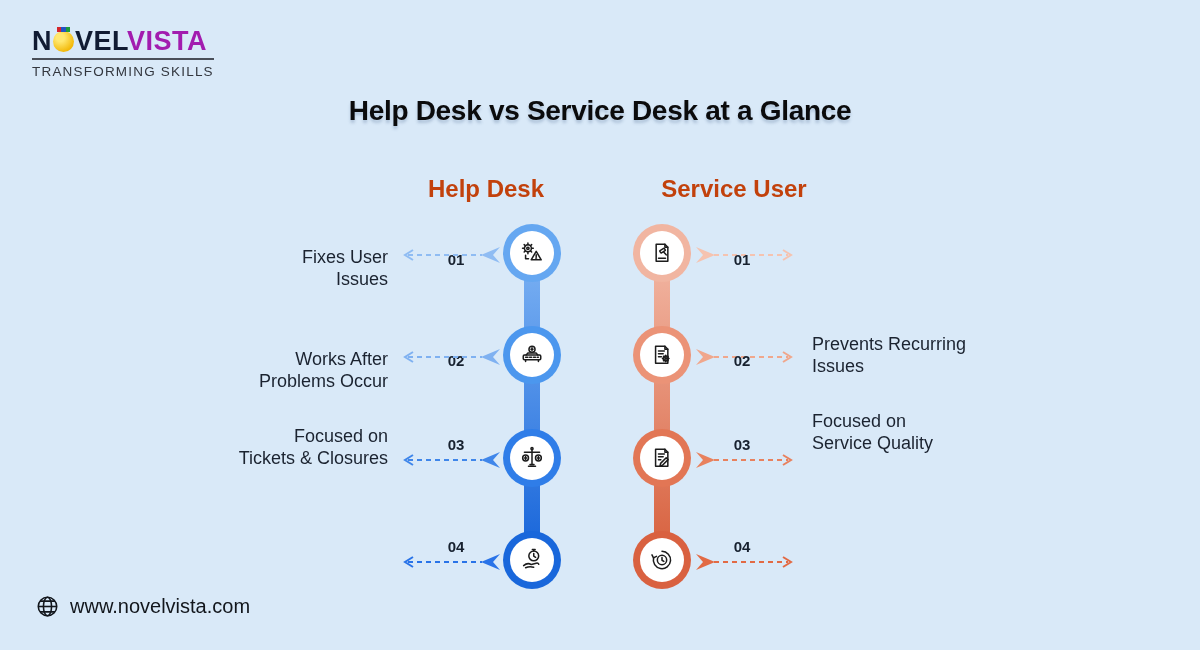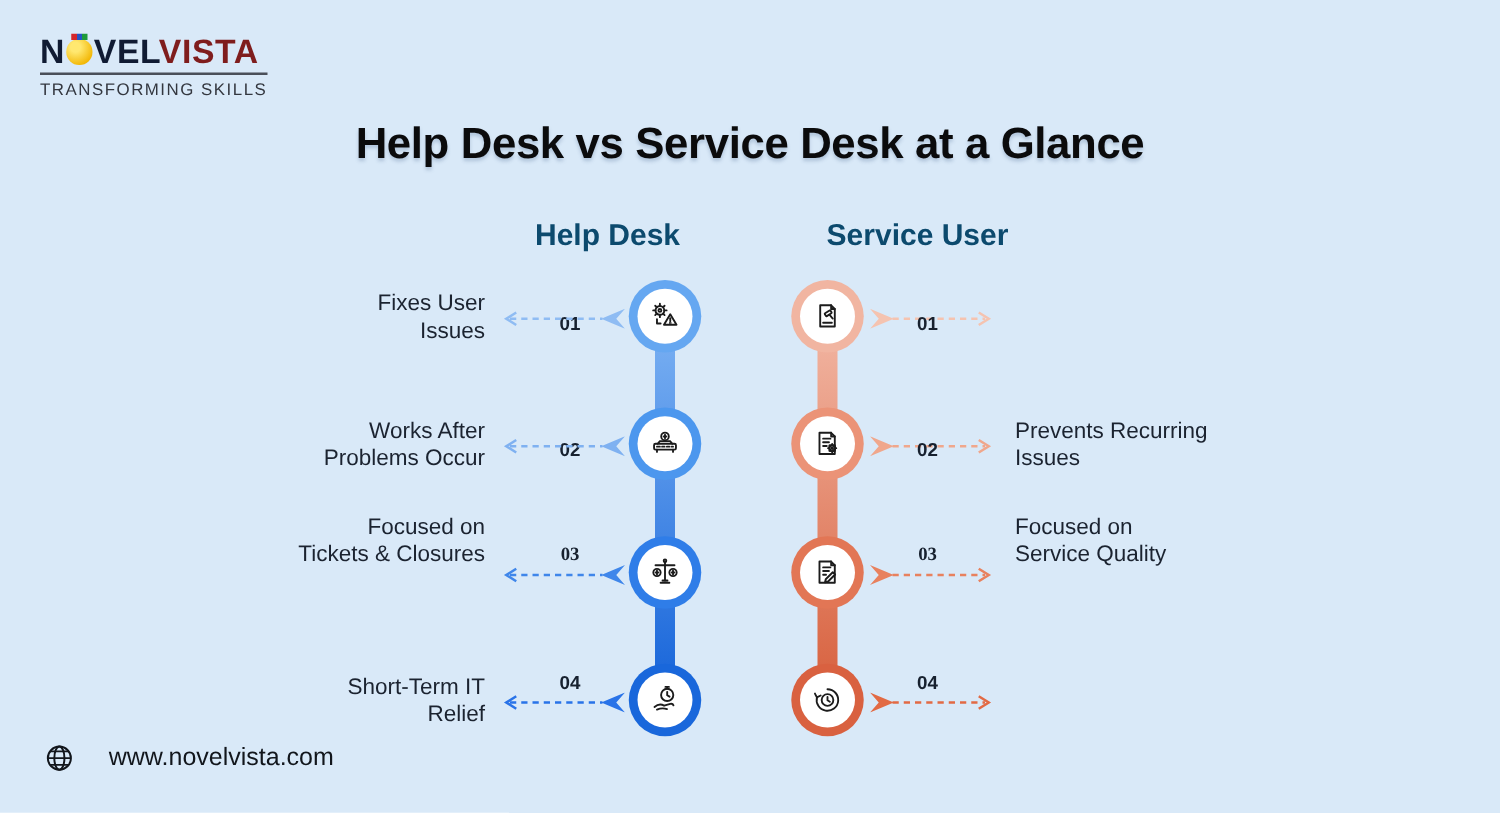--- a/index.html
+++ b/index.html
@@ -5,63 +5,63 @@
   html,body{margin:0;padding:0;}
   .canvas{
     position:relative;width:1200px;height:650px;overflow:hidden;
     background:#d9e9f8;
     font-family:"Liberation Sans","DejaVu Sans",sans-serif;
     color:#1b2330;
   }
   
   .logo{position:absolute;left:32px;top:26px;}
   .logo-word{font-size:27px;font-weight:800;letter-spacing:.5px;color:#101b33;line-height:30px;}
-  .logo-word .accent{color:#7f1d1d;}
+  .logo-word .accent{color:#a21caf;}
   .bulb{position:relative;display:inline-block;width:21px;height:21px;border-radius:50%;
         background:radial-gradient(circle at 35% 32%,#ffe870 20%,#f2b705 75%,#d99a00);
         vertical-align:-2px;margin:0 1px;}
   .bulb-squares{position:absolute;top:-4px;left:4px;width:13px;height:5px;
         background:linear-gradient(90deg,#d4262b 0 33%,#2453c4 33% 66%,#1d9a3a 66% 100%);}
   .logo-rule{height:2px;background:#4a4f59;margin-top:2px;}
   .logo-tagline{font-size:13.5px;letter-spacing:1.2px;color:#33373f;margin-top:4px;font-weight:500;}
   
   .title{position:absolute;left:0;right:0;top:95px;text-align:center;
-         font-size:35px;font-weight:800;letter-spacing:-.3px;color:#0b0b0c;
+         font-size:28px;font-weight:800;letter-spacing:-.3px;color:#0b0b0c;
          text-shadow:0 3px 3px rgba(80,110,150,.30);}
   .col-header{position:absolute;top:175px;width:300px;text-align:center;
-         font-size:24px;font-weight:800;color:#0c4a6e;}
+         font-size:24px;font-weight:800;color:#c2410c;}
   .col-header.help{left:336px;}
   .col-header.service{left:584px;}
   
   .tl-line{position:absolute;width:16px;border-radius:8px;z-index:0;
            background:linear-gradient(180deg,var(--c1),var(--c2));}
   .tl-line.left{left:524px;top:253px;height:307px;}
   .tl-line.right{left:654px;top:253px;height:307px;}
   .node{position:absolute;width:58px;height:58px;border-radius:50%;z-index:2;
         background:var(--ring);display:flex;align-items:center;justify-content:center;}
   .node-inner{width:44px;height:44px;border-radius:50%;background:#ffffff;
         display:flex;align-items:center;justify-content:center;}
   .node-inner svg{width:28px;height:28px;stroke:#1c1c1c;fill:none;
         stroke-width:1.3;stroke-linecap:round;stroke-linejoin:round;}
   .node.l{left:503px;} .node.r{left:633px;}
   .rowy1{top:224px;} .rowy2{top:326px;} .rowy3{top:429px;} .rowy4{top:531px;}
   
   .num{position:absolute;width:40px;text-align:center;font-size:15px;font-weight:700;color:#17212f;}
   .num.l{left:436px;} .num.r{left:722px;} .numy2:{}{} 
-  .ny1{top:231px;margin-top:20px;} .ny2{top:352px;} .ny3{top:436px;font-family:Liberation Serif, serif;} .ny4{top:538px;}
+  .ny1{top:231px;margin-top:20px;} .ny2{top:352px;} .ny3{top:436px;} .ny4{top:538px;}
   .arrow{position:absolute;width:102px;height:16px;}
   .arrow.l{left:398px;} .arrow.r{left:696px;}
   .ay1{top:247px;} .ay2{top:349px;} .ay3{top:452px;} .ay4{top:554px;}
   .label{position:absolute;height:56px;display:flex;align-items:center;
          font-size:18px;line-height:1.22;color:#1b2330;white-space:pre-line;}
-  .label.l{left:168px;width:220px;justify-content:flex-end;text-align:right;}
+  .label.l{left:168px;width:220px;justify-content:flex-end;text-align:right;margin-top:15px;}
   .label.r{left:812px;width:240px;justify-content:flex-start;text-align:left;}
   .ly1{top:226px;} .ly2{top:328px;} .ly3{top:405px;} .ly4{top:533px;}
   
-  .footer{position:absolute;left:34px;top:593px;display:flex;align-items:center;gap:26px;}
+  .footer{position:absolute;left:34px;top:593px;display:flex;align-items:center;gap:9px;}
   .footer svg{width:27px;height:27px;stroke:#12161c;fill:none;stroke-width:1.4;}
   .website{font-size:20px;color:#12161c;}
 </style>
 </head>
 <body>
 
 <div class="canvas">
 
   <div class="logo">
     <div class="logo-word"><span>N</span><span class="bulb"><span class="bulb-squares"></span></span><span>VEL</span><span class="accent">VISTA</span></div>
@@ -136,22 +136,20 @@
         <line x1="5.5" y1="7" x2="18.5" y2="7"></line>
         <circle cx="6.5" cy="12" r="2.5"></circle>
           <path d="M6.5 10.7v2.6M5.6 12h1.8"></path>
         <circle cx="17.5" cy="12" r="2.5"></circle>
           <path d="M17.5 10.7v2.6M16.6 12h1.8"></path>
         <path d="M9 19h6M10.3 17.5h3.4"></path>
       </svg>
     </div>
   </div>
 
-  <div class="label l ly4">Short-Term IT
-Relief</div>
   <div class="num l ny4">04</div>
   <svg class="arrow l ay4" viewBox="0 0 102 16" style="color: rgb(41, 115, 232);">
     <path d="M15 3 L7 8 L15 13" stroke="currentColor" stroke-width="2" fill="none"></path>
     <line x1="10" y1="8" x2="84" y2="8" stroke="currentColor" stroke-width="2" stroke-dasharray="5 4"></line>
     <path d="M102 0 L83 8 L102 16 L95 8 Z" fill="currentColor"></path>
   </svg>
   <div class="node l rowy4" style="--ring: #1967db;">
     <div class="node-inner">
       <svg viewBox="0 0 24 24">
         <circle cx="13.5" cy="8.5" r="4.2"></circle>

